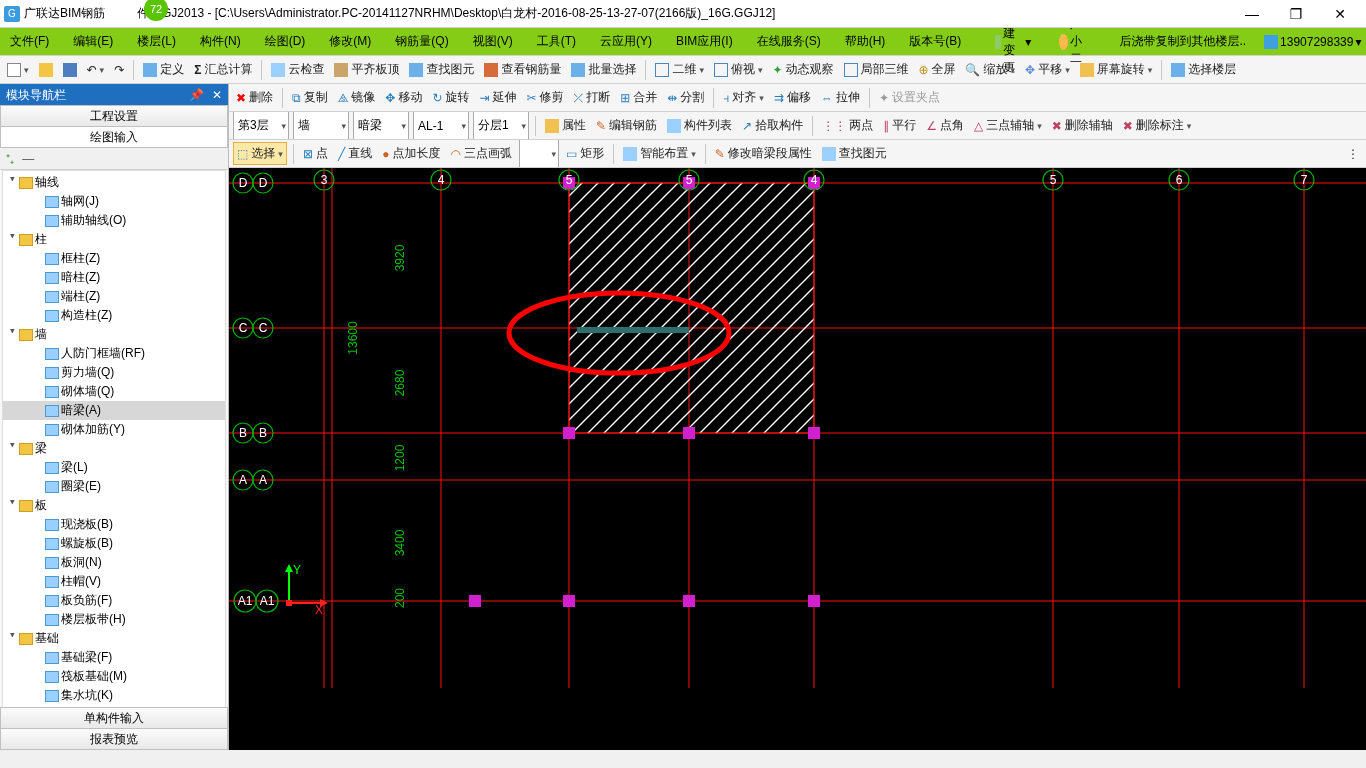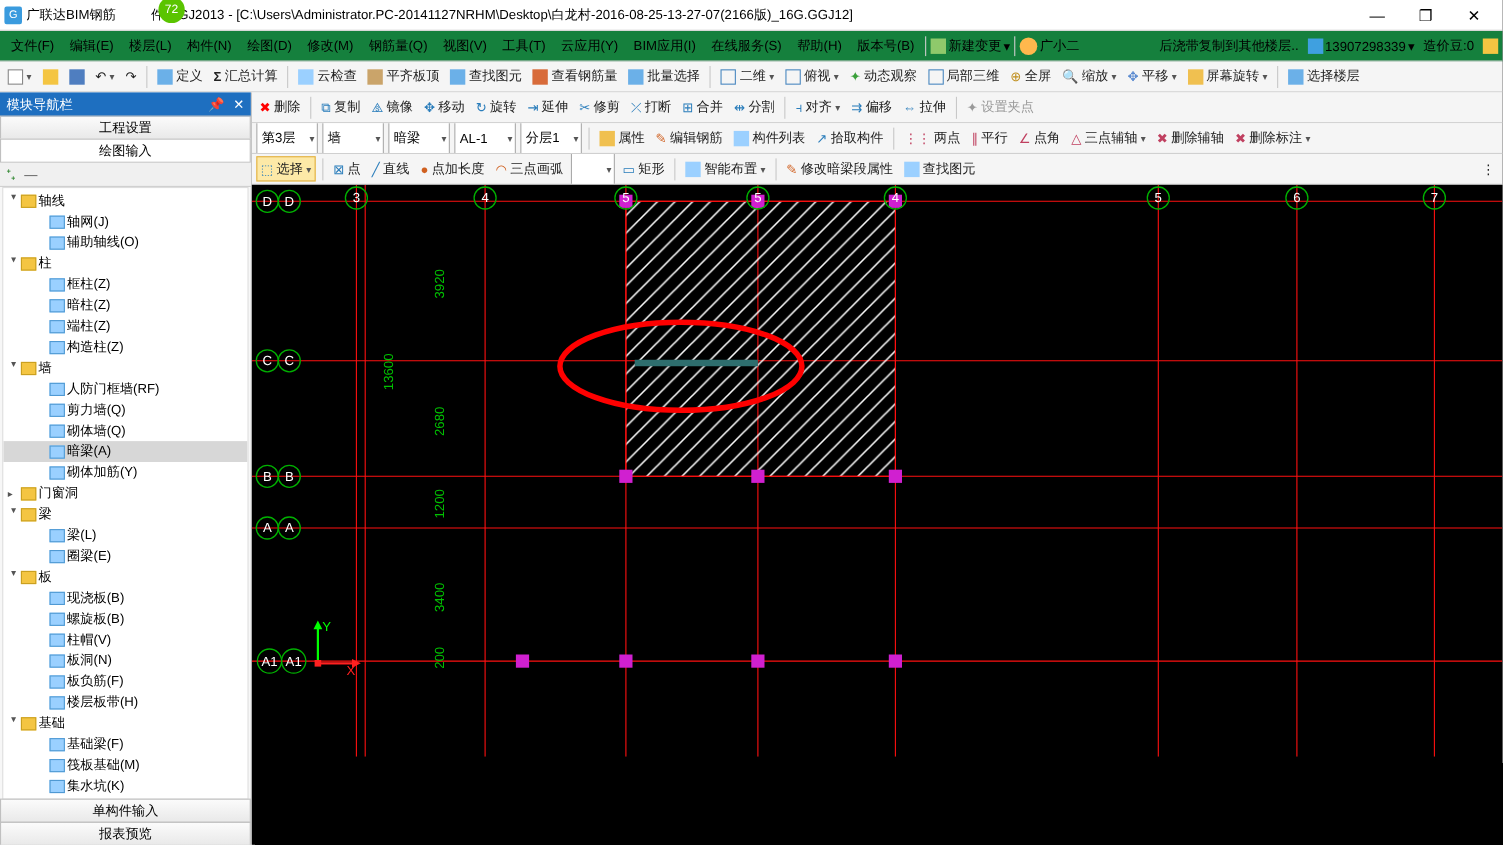--- a/index.html
+++ b/index.html
@@ -7,21 +7,21 @@
 
 
 .titlebar { height: 28px; background: #fff; display: flex; align-items: center; padding: 0 4px; border-bottom: 1px solid #d0d0d0; position: relative; }
 .titlebar .appicon { width: 16px; height: 16px; background: #3a9bde; border-radius: 2px; display: inline-flex; align-items: center; justify-content: center; color: #fff; font-size: 10px; margin-right: 4px; }
 .title-fps { position: absolute; left: 144px; top: -3px; width: 24px; height: 24px; border-radius: 50%; background: #5ac400; color: #fff; display: flex; align-items: center; justify-content: center; font-size: 11px; }
 .titlebar .title-text { flex: 1; white-space: nowrap; overflow: hidden; color: #000; }
 .win-controls { display: flex; }
 .win-btn { width: 44px; height: 28px; display: flex; align-items: center; justify-content: center; font-size: 14px; }
 
 
-.menubar { height: 28px; background: #15803d; display: flex; align-items: center; padding: 0 4px; border-bottom: 1px solid #d0d0d0; gap: 2px; }
+.menubar { height: 28px; background: #84cc16; display: flex; align-items: center; padding: 0 4px; border-bottom: 1px solid #d0d0d0; gap: 12px; }
 .menubar .menu-item { padding: 3px 6px; color: #000; white-space: nowrap; }
 .menubar .sep { width: 1px; height: 18px; background: #ccc; margin: 0 2px; }
 .menubar .menu-btn { display: inline-flex; align-items: center; gap: 2px; }
 .user-avatar { width: 16px; height: 16px; border-radius: 50%; background: #ffb84d; display: inline-block; vertical-align: middle; }
 .menu-spacer { flex: 1; }
 .menu-orange { color: #d07000; }
 
 
 .toolbar { height: 28px; background: #f5f5f5; display: flex; align-items: center; padding: 0 4px; border-bottom: 1px solid #d0d0d0; gap: 4px; white-space: nowrap; overflow: hidden; }
 .toolbar .tbtn { display: inline-flex; align-items: center; gap: 3px; padding: 2px 3px; color: #222; }
@@ -219,29 +219,28 @@
         <li class="node2"><span class="ic ic-node"></span><span>框柱(Z)</span></li>
         <li class="node2"><span class="ic ic-node"></span><span>暗柱(Z)</span></li>
         <li class="node2"><span class="ic ic-node"></span><span>端柱(Z)</span></li>
         <li class="node2"><span class="ic ic-node"></span><span>构造柱(Z)</span></li>
         <li class="folder"><span class="ic ic-folder"></span><span>墙</span></li>
         <li class="node2"><span class="ic ic-node"></span><span>人防门框墙(RF)</span></li>
         <li class="node2"><span class="ic ic-node"></span><span>剪力墙(Q)</span></li>
         <li class="node2"><span class="ic ic-node"></span><span>砌体墙(Q)</span></li>
         <li class="node2 selected"><span class="ic ic-node"></span><span>暗梁(A)</span></li>
         <li class="node2"><span class="ic ic-node"></span><span>砌体加筋(Y)</span></li>
-        <li class="folder closed"><span class="ic ic-folder"></span><span>门窗洞</span></li>
         <li class="folder"><span class="ic ic-folder"></span><span>梁</span></li>
         <li class="node2"><span class="ic ic-node"></span><span>梁(L)</span></li>
         <li class="node2"><span class="ic ic-node"></span><span>圈梁(E)</span></li>
         <li class="folder"><span class="ic ic-folder"></span><span>板</span></li>
         <li class="node2"><span class="ic ic-node"></span><span>现浇板(B)</span></li>
         <li class="node2"><span class="ic ic-node"></span><span>螺旋板(B)</span></li>
+        <li class="node2"><span class="ic ic-node"></span><span>板洞(N)</span></li>
         <li class="node2"><span class="ic ic-node"></span><span>柱帽(V)</span></li>
-        <li class="node2"><span class="ic ic-node"></span><span>板洞(N)</span></li>
         <li class="node2"><span class="ic ic-node"></span><span>板负筋(F)</span></li>
         <li class="node2"><span class="ic ic-node"></span><span>楼层板带(H)</span></li>
         <li class="folder"><span class="ic ic-folder"></span><span>基础</span></li>
         <li class="node2"><span class="ic ic-node"></span><span>基础梁(F)</span></li>
         <li class="node2"><span class="ic ic-node"></span><span>筏板基础(M)</span></li>
         <li class="node2"><span class="ic ic-node"></span><span>集水坑(K)</span></li>
       </ul>
     </div>
     <div class="panel-tab">单构件输入</div>
     <div class="panel-tab">报表预览</div>

